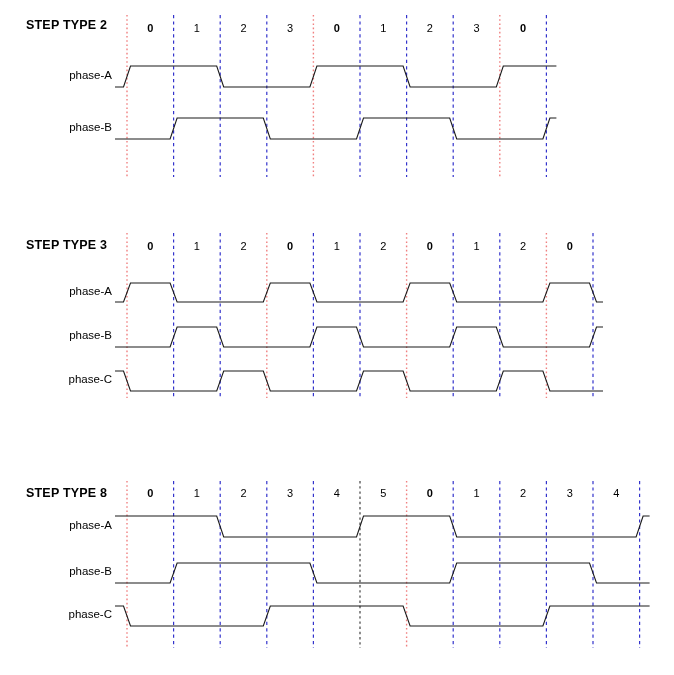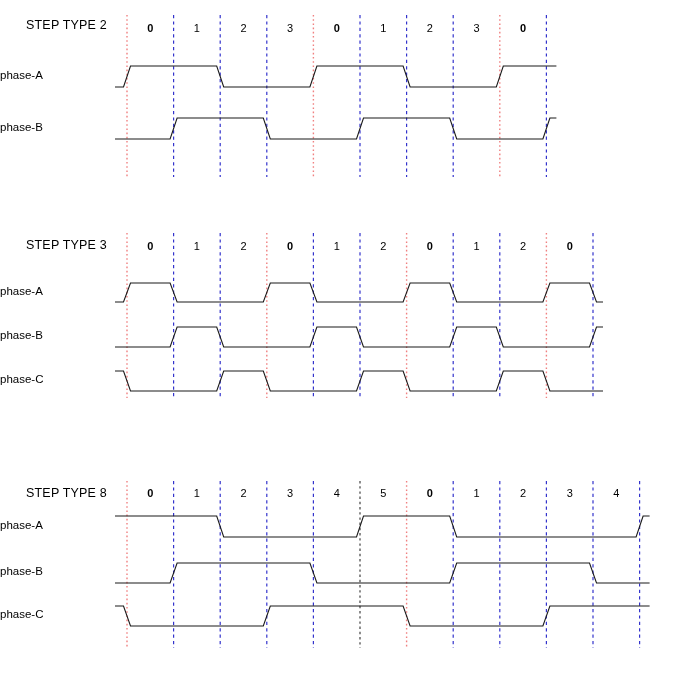--- a/index.html
+++ b/index.html
@@ -15,29 +15,30 @@
     overflow: hidden;
   }
   .diagram {
     position: absolute;
     left: 0;
     width: 674px;
   }
   .diagram-title {
     position: absolute;
     font-size: 12.5px;
-    font-weight: normal;
+    font-weight: bold;
     color: #000000;
     letter-spacing: 0.2px;
     white-space: nowrap;
   }
   .signal-label {
     position: absolute;
     font-size: 11.5px;
     color: #000000;
+    text-align: right;
     white-space: nowrap;
   }
   .step-label {
     position: absolute;
     font-size: 11px;
     color: #000000;
     text-align: center;
     white-space: nowrap;
     transform: translateX(-50%);
   }

